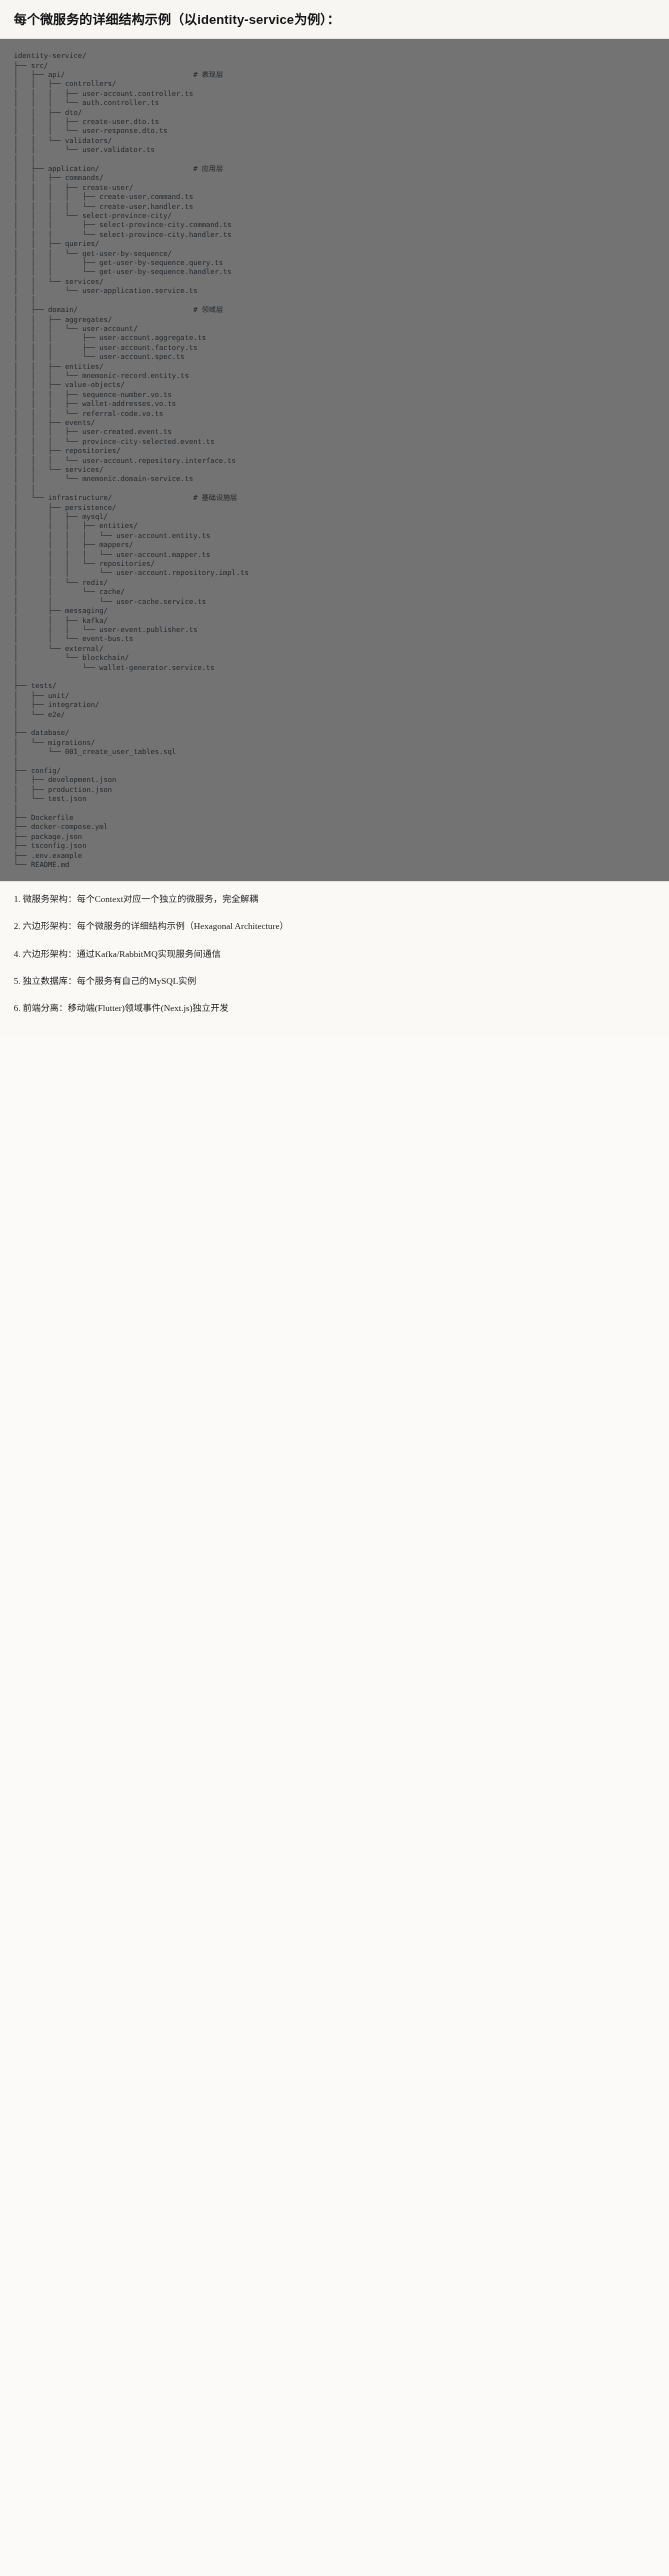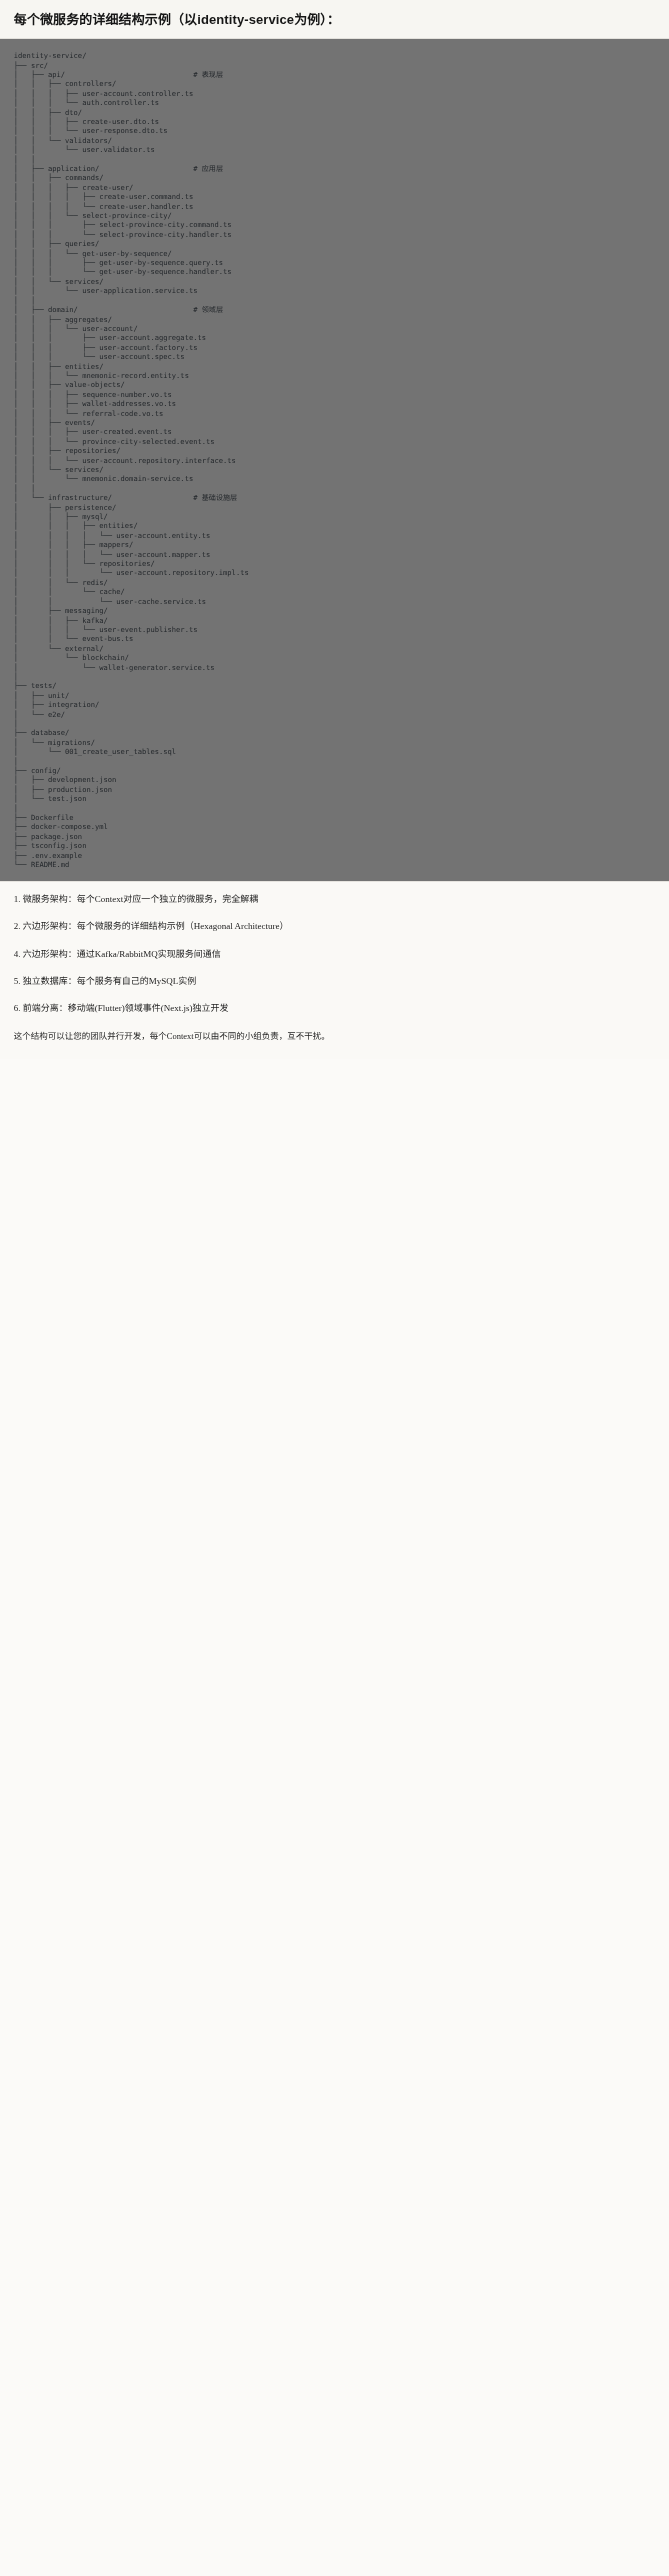--- a/index.html
+++ b/index.html
@@ -202,17 +202,16 @@
   </section>
 
   <section class="notes">
     <ol class="note-list" id="note-list">
         <li><span class="num">1.</span> <span class="term">微服务架构</span><span class="body">：每个Context对应一个独立的微服务，完全解耦</span></li>
         <li><span class="num">2.</span> <span class="term">六边形架构</span><span class="body">：每个微服务的详细结构示例（Hexagonal Architecture）</span></li>
         <li><span class="num">4.</span> <span class="term">六边形架构</span><span class="body">：通过Kafka/RabbitMQ实现服务间通信</span></li>
         <li><span class="num">5.</span> <span class="term">独立数据库</span><span class="body">：每个服务有自己的MySQL实例</span></li>
         <li><span class="num">6.</span> <span class="term">前端分离</span><span class="body">：移动端(Flutter)领域事件(Next.js)独立开发</span></li>
       </ol>
-    <p class="closing">这个结构可以让您的团队并行开发，每个Context可以由不同的小组负责，互不干扰。</p>
   </section>
 
 </div>
 
 
 </body></html>

